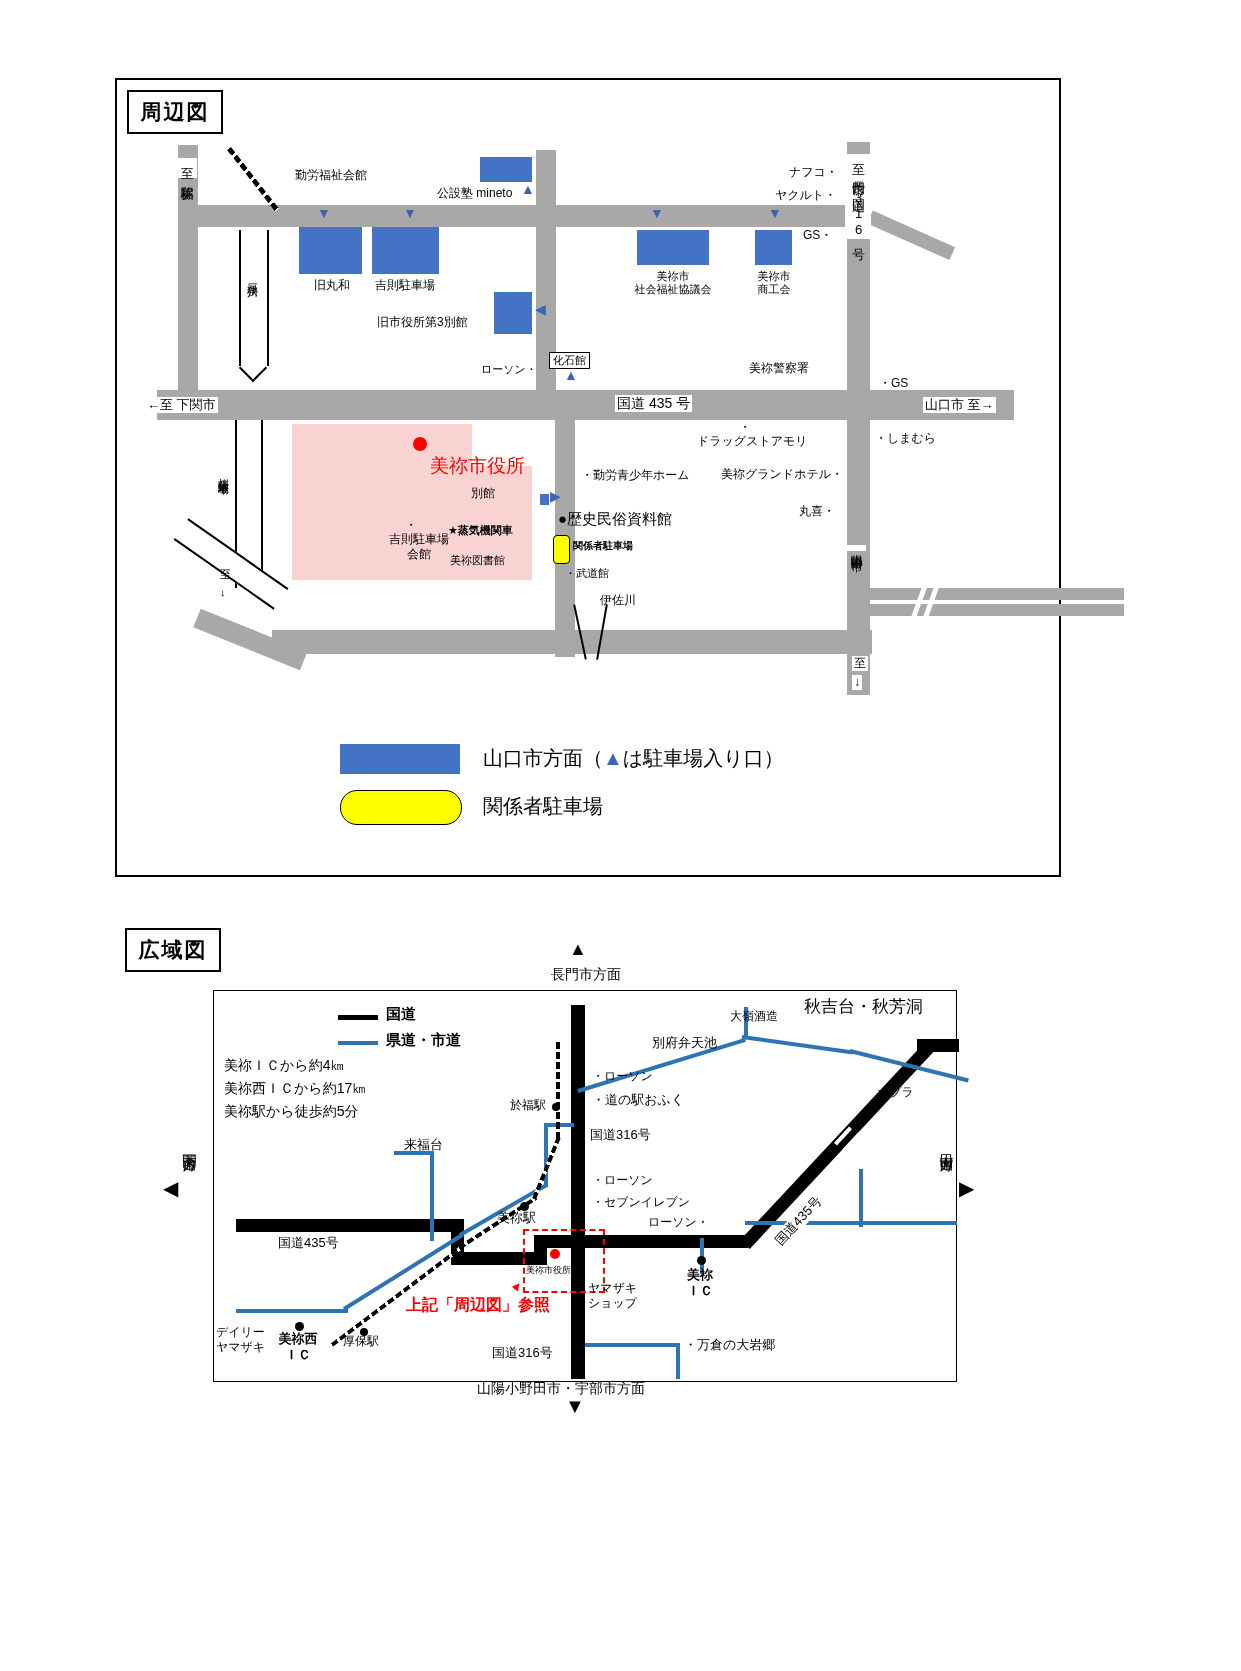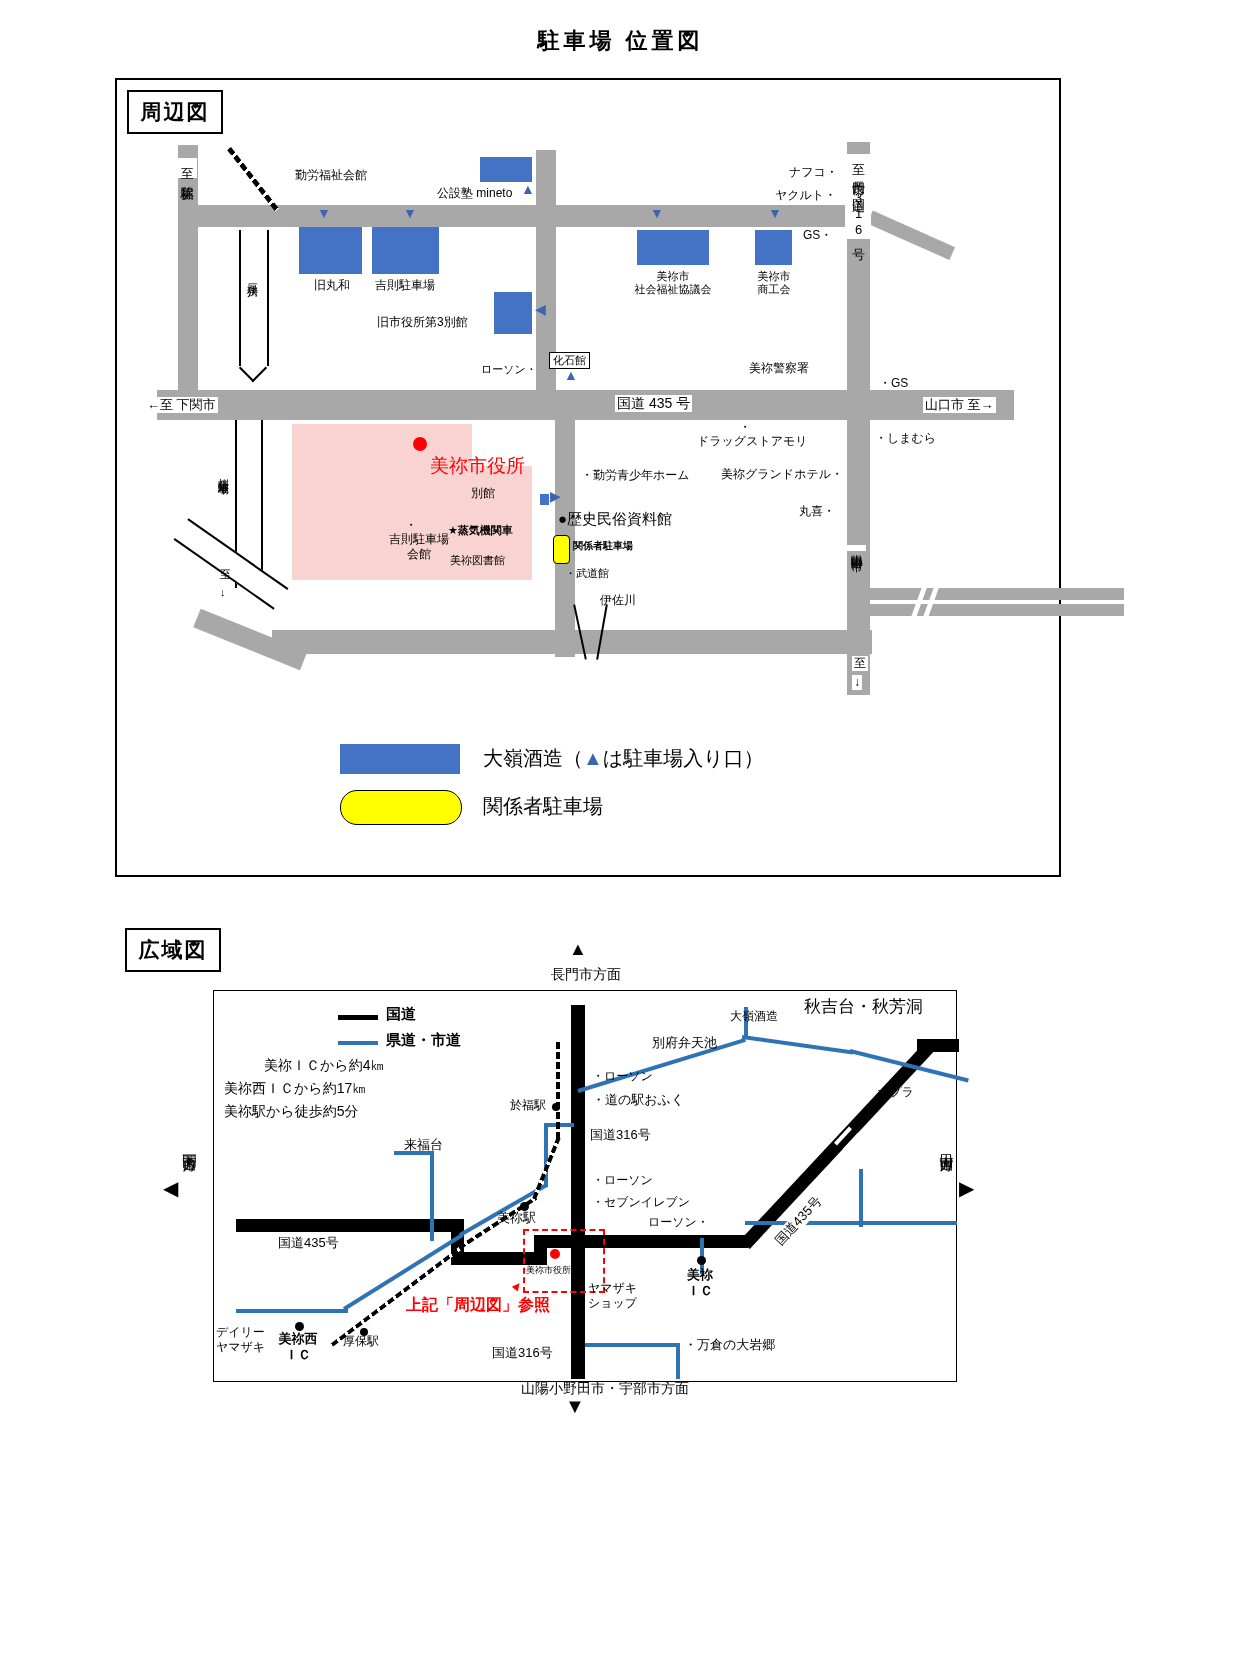--- a/index.html
+++ b/index.html
@@ -31,21 +31,20 @@
   .rw{position:absolute;height:4px;background:repeating-linear-gradient(90deg,#000 0 7px,#fff 7px 10px);transform-origin:left center;}
   .rwv{position:absolute;width:4px;background:repeating-linear-gradient(0deg,#000 0 7px,#fff 7px 10px);}
   .wtick{position:absolute;background:#fff;}
   .thinln{position:absolute;background:#000;}
 </style>
 </head>
 <body>
 
 <div class="page">
 
-  <div class="lb f22 b ctr" style="left:0;top:28px;width:1241px;letter-spacing:4px;">駐車場 位置図</div>
 
   <div class="box" style="left:115px;top:78px;width:942px;height:795px;">
 
     <div class="road" style="left:61px;top:125px;width:692px;height:22px;"></div>
     <div class="road" style="left:61px;top:65px;width:20px;height:260px;"></div>
     <div class="road" style="left:419px;top:70px;width:20px;height:250px;"></div>
     <div class="road" style="left:438px;top:310px;width:20px;height:267px;"></div>
     <div class="road" style="left:40px;top:310px;width:857px;height:30px;"></div>
     <div class="road" style="left:730px;top:62px;width:23px;height:553px;"></div>
     <div class="road" style="left:753px;top:130px;width:90px;height:14px;transform:rotate(24deg);transform-origin:left center;"></div>
@@ -132,21 +131,21 @@
     <div class="ylw" style="left:436px;top:455px;width:15px;height:27px;border-radius:4px;"></div>
     <div class="lb f10 b" style="left:456px;top:460px;">関係者駐車場</div>
     <div class="lb f11" style="left:448px;top:487px;">・武道館</div>
     <div class="lb f12" style="left:483px;top:513px;">伊佐川</div>
     <div class="lb f12 vt wbg" style="left:730px;top:465px;">山陽小野田市</div>
     <div class="lb f12 wbg" style="left:735px;top:576px;">至</div>
     <span class="lb f12 wbg" style="left:735px;top:595px;">↓</span>
 
     <div class="bldg" style="left:223px;top:664px;width:120px;height:30px;"></div>
     <div class="lb f20" style="left:366px;top:666px;">
-      <span>大嶺酒造（</span><span style="color:#3a66b0;">▲</span><span>は駐車場入り口）</span>
+      <span>山口市方面（</span><span style="color:#3a66b0;">▲</span><span>は駐車場入り口）</span>
     </div>
     <div class="ylw" style="left:223px;top:710px;width:120px;height:33px;border-radius:17px;"></div>
     <div class="lb f20" style="left:366px;top:714px;">関係者駐車場</div>
   </div>
 
   <div class="cornerlab" style="left:125px;top:928px;width:92px;height:40px;">広域図</div>
   <span class="ktri f18 lb" style="left:569px;top:940px;">▲</span>
   <div class="lb f14" style="left:551px;top:966px;">長門市方面</div>
 
   <div class="box" style="left:213px;top:990px;width:742px;height:390px;border-width:1.5px;">
@@ -188,21 +187,21 @@
     <div class="dot" style="left:338px;top:112px;width:8px;height:8px;"></div>
     <div class="dot" style="left:483px;top:265px;width:9px;height:9px;"></div>
     <div class="dot" style="left:81px;top:331px;width:9px;height:9px;"></div>
     <div class="dot" style="left:146px;top:337px;width:8px;height:8px;"></div>
 
     <div class="rb" style="left:124px;top:24px;width:40px;height:5px;"></div>
     <div class="lb f15 b" style="left:172px;top:14px;">国道</div>
     <div class="blr" style="left:124px;top:50px;width:40px;height:4px;"></div>
     <div class="lb f15 b" style="left:172px;top:40px;">県道・市道</div>
 
-    <div class="lb f14" style="left:10px;top:66px;margin-left:40px;">美祢ＩＣから約4㎞</div>
+    <div class="lb f14" style="left:10px;top:66px;">美祢ＩＣから約4㎞</div>
     <div class="lb f14" style="left:10px;top:89px;">美祢西ＩＣから約17㎞</div>
     <div class="lb f14" style="left:10px;top:112px;">美祢駅から徒歩約5分</div>
 
     <div class="lb f17" style="left:590px;top:6px;">秋吉台・秋芳洞</div>
     <div class="lb f12" style="left:516px;top:18px;">大嶺酒造</div>
     <div class="lb f13" style="left:438px;top:44px;">別府弁天池</div>
     <div class="lb f12" style="left:378px;top:78px;">・ローソン</div>
     <div class="lb f13" style="left:378px;top:101px;">・道の駅おふく</div>
     <div class="lb f12" style="left:296px;top:107px;">於福駅</div>
     <div class="lb f12" style="left:663px;top:94px;">ポプラ</div>
@@ -231,16 +230,16 @@
 ＩＣ</div>
     <div class="lb f12" style="left:129px;top:343px;">厚保駅</div>
     <div class="lb f13 wbg" style="left:276px;top:354px;">国道316号</div>
     <div class="lb f13" style="left:470px;top:346px;">・万倉の大岩郷</div>
   </div>
 
   <span class="ktri f20 lb" style="left:163px;top:1178px;">◀</span>
   <div class="lb f14 vt" style="left:181px;top:1143px;">下関市方面</div>
   <span class="ktri f20 lb" style="left:959px;top:1178px;">▶</span>
   <div class="lb f14 vt" style="left:938px;top:1143px;">山口市方面</div>
-  <div class="lb f14" style="left:477px;top:1380px;margin-left:44px;">山陽小野田市・宇部市方面</div>
+  <div class="lb f14" style="left:477px;top:1380px;">山陽小野田市・宇部市方面</div>
   <span class="ktri f20 lb" style="left:565px;top:1396px;">▼</span>
 
 </div>
 
 </body></html>

